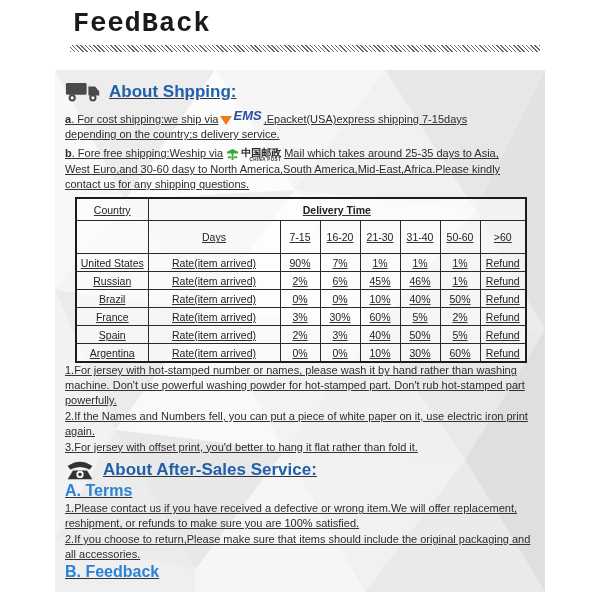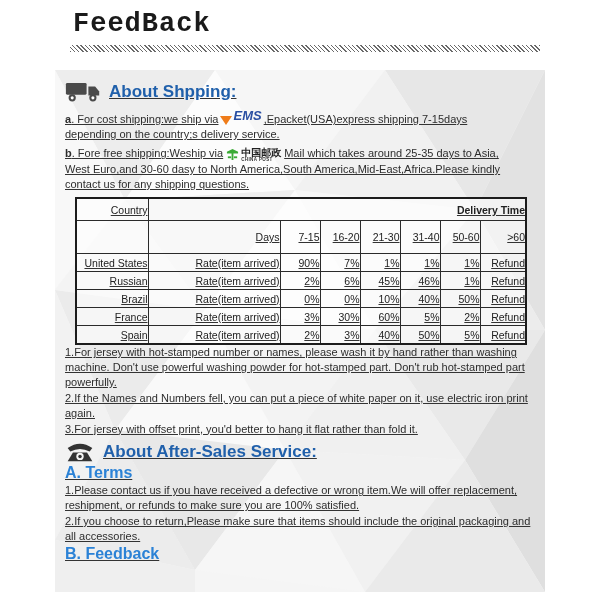--- a/index.html
+++ b/index.html
@@ -26,30 +26,30 @@
 
   .para { margin:3px 17px 4px 0; font-size:11px; line-height:1.38; color:#2d2d2d; }
   .para .plabel { font-weight:bold; }
 
   .ems { display:inline-flex; align-items:flex-end; margin:0 2px; vertical-align:-2px; }
   .ems-tri { width:0; height:0; border-left:6px solid transparent; border-right:6px solid transparent;
     border-top:9px solid #ef7c1a; margin-right:1px; }
   .ems-txt { color:#2a4fa2; font-weight:bold; font-style:italic; font-size:13px; letter-spacing:0; }
 
   .cpost { display:inline-flex; align-items:center; gap:2px; margin:0 3px; vertical-align:-4px; }
-  .cpost-txt { display:inline-flex; flex-direction:column; line-height:1; }
+  .cpost-txt { display:inline-flex; flex-direction:column; line-height:1;align-items:flex-end; }
   .cpost-cn { font-size:10px; font-weight:bold; color:#222; }
   .cpost-en { font-size:4.5px; font-weight:bold; color:#333; letter-spacing:.4px; }
 
   table.delivery {
     border-collapse:collapse; margin:5px 0 0 10px; width:450px;
     border:2px solid #1c1c1c; table-layout:fixed;
   }
   table.delivery td {
-    border:1px solid #2a2a2a; text-align:right; vertical-align:middle;
+    border:1px solid #2a2a2a; text-align:center; vertical-align:middle;
     font-size:10.5px; color:#222; background:rgba(255,255,255,.55); padding:0;
   }
   tr.hrow1 td { height:21px; }
   tr.hrow2 td { height:32px; }
   tr.drow td { height:17px; }
   .cell-dtime { font-size:15px; font-weight:bold; }
   .cell-days { font-size:15px; }
   .cell-range { font-size:11.5px; }
 
   .maint-item, .as-item { font-size:11px; line-height:1.35; color:#2d2d2d; margin:0 0 1px 0; }
@@ -196,20 +196,30 @@
         <tr class="drow">
           <td>Spain</td>
           <td>Rate(item arrived)</td>
           <td>2%</td>
           <td>3%</td>
           <td>40%</td>
           <td>50%</td>
           <td>5%</td>
           <td>Refund</td>
         </tr>
+        <tr class="drow">
+          <td>Argentina</td>
+          <td>Rate(item arrived)</td>
+          <td>0%</td>
+          <td>0%</td>
+          <td>10%</td>
+          <td>30%</td>
+          <td>60%</td>
+          <td>Refund</td>
+        </tr>
       </tbody>
         </table>
 
       <div class="maint-item">1.For jersey with hot-stamped number or names, please wash it by hand rather than washing machine. Don't use powerful washing powder for hot-stamped part. Don't rub hot-stamped part powerfully.</div>
       <div class="maint-item">2.If the Names and Numbers fell, you can put a piece of white paper on it, use electric iron print again.</div>
       <div class="maint-item">3.For jersey with offset print, you'd better to hang it  flat rather than fold it.</div>
 
       <div class="sec-head" style="margin-top:5px;align-items:center;">
         <span class="icon-wrap">
           <svg width="30" height="22" viewBox="0 0 34 25">

